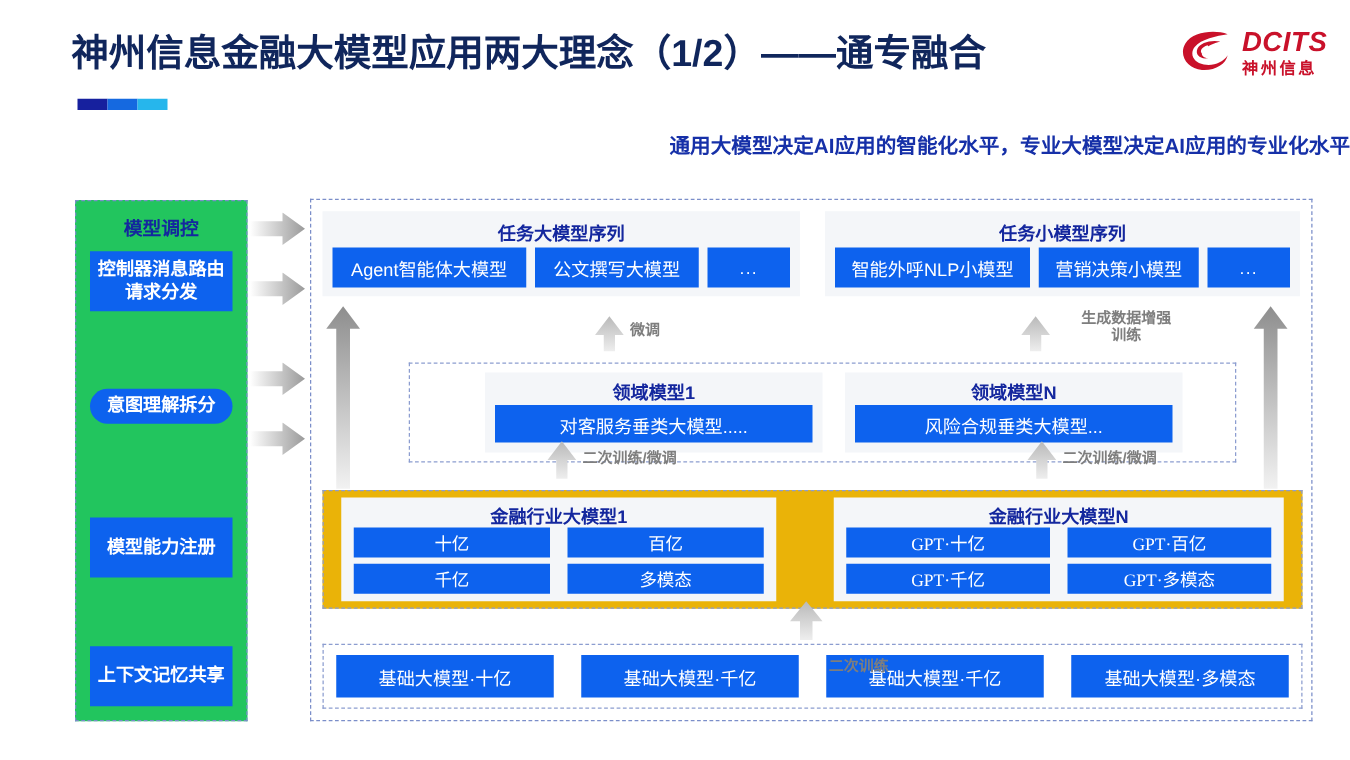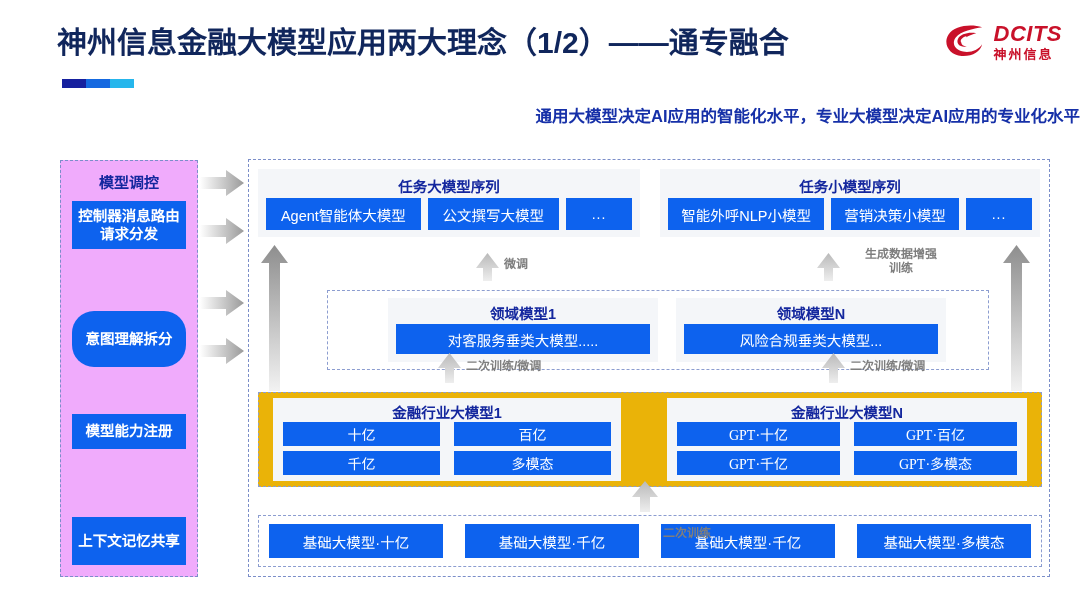--- a/index.html
+++ b/index.html
@@ -41,36 +41,36 @@
   
   .logo{position:absolute;right:18px;top:18px;height:48px;display:flex;align-items:center;gap:6px;}
   .logo-mark{width:44px;height:40px;}
   .logo-txt{display:flex;flex-direction:column;line-height:1;}
   .logo-en{font-size:22px;font-weight:bold;color:#c9112a;letter-spacing:0.5px;font-style:italic;}
   .logo-cn{font-size:13px;font-weight:bold;color:#c9112a;letter-spacing:2px;margin-top:3px;}
 
   
   .leftpanel{
     position:absolute;left:60px;top:160px;width:136px;height:415px;
-    border:1.5px dashed #7b8ec9;background:#f0abfc;
+    border:1.5px dashed #7b8ec9;background:#22c55e;
   }
   .lp-title{
     position:absolute;left:0;top:10px;width:100%;
     text-align:center;font-size:15px;font-weight:bold;color:#14279e;
   }
   .lp-btn{
     position:absolute;left:11px;width:114px;
     background:#0d62ee;color:#fff;
     font-size:14.5px;font-weight:bold;
     display:flex;align-items:center;justify-content:center;
     text-align:center;line-height:1.25;
   }
   .lp-b0{top:40px;height:48px;}
-  .lp-b1{top:150px;height:56px;border-radius:22px;}
-  .lp-b2{top:253px;height:35px;}
+  .lp-b1{top:150px;height:28px;border-radius:22px;}
+  .lp-b2{top:253px;height:48px;}
   .lp-b3{top:356px;height:48px;}
 
   
   .rarrow{position:absolute;width:44px;height:26px;}
 
   
   .bigbox{
     position:absolute;left:248px;top:159px;width:800px;height:416px;
     border:1.5px dashed #7b8ec9;background:#ffffff;
   }

